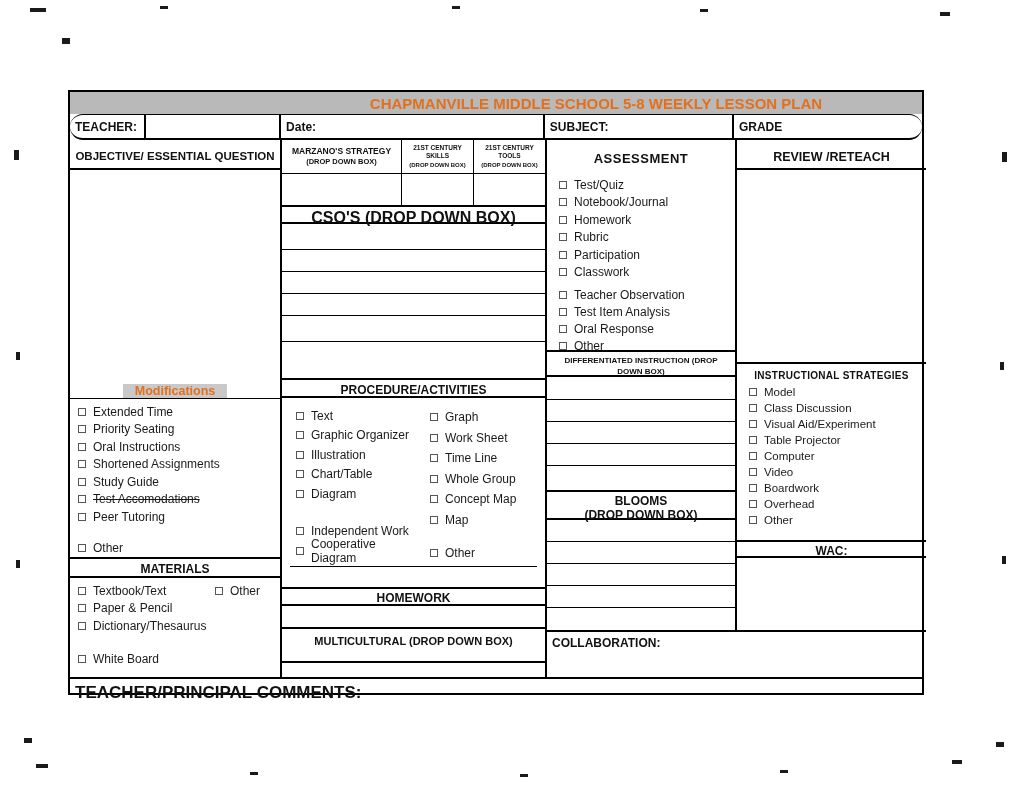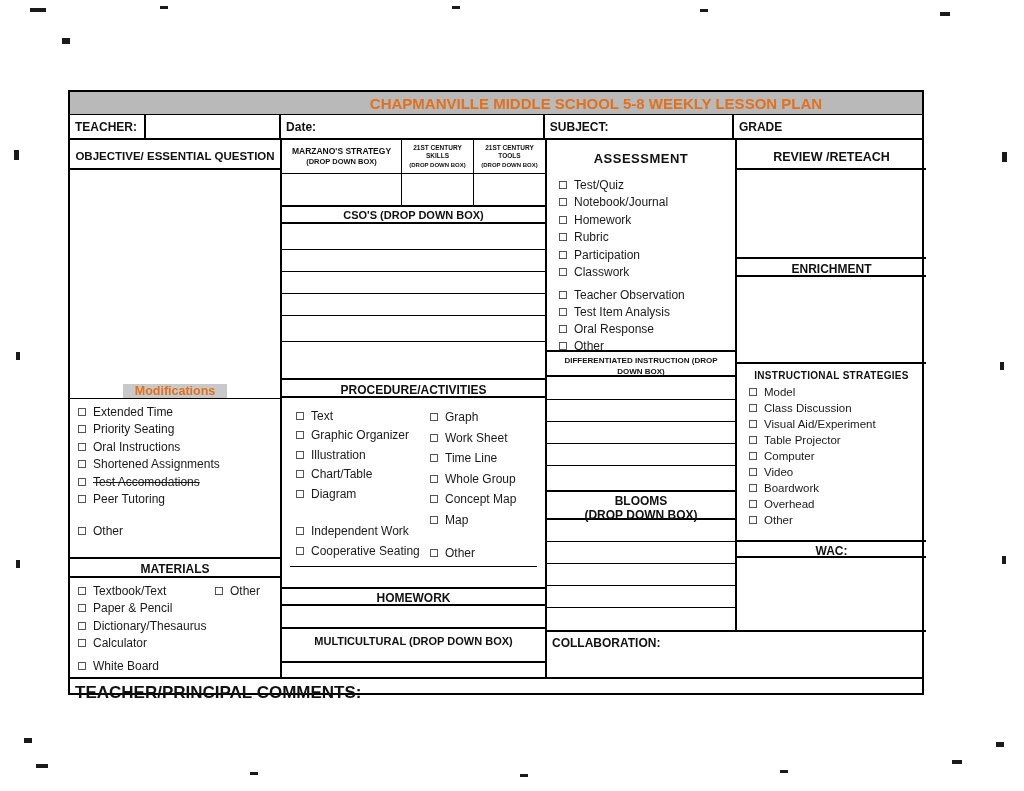--- a/index.html
+++ b/index.html
@@ -7,21 +7,21 @@
   .sheet { position: relative; width: 1024px; height: 791px; background: #fff; overflow: hidden; }
   .mark { position: absolute; background: #1a1a1a; }
 
   .tbl { position: absolute; left: 68px; top: 90px; width: 856px; height: 605px; border: 2px solid #000; background: #fff; }
 
   
   .title-bar { position: absolute; left: 0; top: 0; width: 100%; height: 22px; background: #b9b9b9; display: flex; align-items: center; }
   .title-text { margin-left: 286px; width: 480px; text-align: center; font-weight: bold; font-size: 15px; color: #e2701d; white-space: nowrap; }
 
   
-  .hdr-row { position: absolute; left: 0; top: 22px; width: 100%; height: 26px; border-top: 1px solid #000; border-bottom: 2px solid #000; display: flex; }
+  .hdr-row { position: absolute; left: 0; top: 22px; width: 100%; height: 26px; border-top: 1px solid #000; border-bottom: 2px solid #000; display: flex; border-radius: 13px; }
   .hdr-row .cell { border-right: 2px solid #000; font-weight: bold; font-size: 12px; padding: 5px 0 0 5px; }
   .c-teacher { width: 76px; }
   .c-teacher-blank { width: 136px; }
   .c-date { width: 265px; }
   .c-subject { width: 190px; }
   .c-grade { width: 189px; border-right: none !important; }
 
   .body { position: absolute; left: 0; top: 48px; width: 100%; height: 537px; }
   .col1 { position: absolute; left: 0; top: 0; width: 212px; height: 537px; border-right: 2px solid #000; }
   .col2 { position: absolute; left: 212px; top: 0; width: 265px; height: 537px; border-right: 2px solid #000; }
@@ -46,34 +46,34 @@
   .mods-h { top: 238px; height: 21px; border-bottom: 1.5px solid #000; text-align: center; padding-top: 3px; }
   .mods-chip { background: #c9c9c9; color: #e2701d; font-weight: bold; font-size: 12.5px; padding: 0 12px; }
   .mods-list { top: 263px; }
   .mods-list .cb { height: 17.5px; }
   .other-gap { margin-top: 14px; }
   .mat-h { top: 417px; height: 21px; border-top: 2px solid #000; border-bottom: 2px solid #000; font-size: 12px; padding-top: 3px; }
   .mat-list { top: 442px; position: absolute; left: 0; right: 0; }
   .mat-list .cb { height: 17.5px; }
   .mat-row1 { position: relative; }
   .mat-other { position: absolute; left: 145px; top: 0; padding-left: 0; }
-  .wb-gap { margin-top: 5px; }
+  .wb-gap { margin-top: 16px; }
 
   
   .dd-headers { top: 0; height: 34px; display: flex; border-bottom: 1.5px solid #000; }
   .dd-cell { border-right: 1.5px solid #000; display: flex; flex-direction: column; align-items: center; justify-content: center; text-align: center; font-weight: bold; line-height: 1.35; }
   .dd-cell:nth-child(1) { width: 120px; }
   .dd-cell:nth-child(2) { width: 72px; }
   .dd-cell:nth-child(3) { width: 71px; border-right: none; }
   .dd-cell:nth-child(1) .l1 { font-size: 8.5px; } .dd-cell:nth-child(1) .l2 { font-size: 7.5px; }
   .dd-cell:nth-child(2) .l1, .dd-cell:nth-child(3) .l1 { font-size: 6.5px; }
   .dd-cell:nth-child(2) .l2, .dd-cell:nth-child(3) .l2 { font-size: 6px; }
   .dd-blank { top: 34px; height: 33px; display: flex; border-bottom: 2px solid #000; }
   .dd-blank .dd-cell { height: 100%; }
-  .csos-h { top: 67px; height: 17px; border-bottom: 2px solid #000; font-size: 11px; padding-top: 2px; }
+  .csos-h { top: 67px; height: 17px; border-bottom: 2px solid #000; font-size: 16px; padding-top: 2px; }
   .csos-rows { top: 84px; height: 154px; }
   .lrow { border-bottom: 1.5px solid #000; }
   .csos-rows .r1, .csos-rows .r5 { height: 26px; }
   .csos-rows .r2, .csos-rows .r3, .csos-rows .r4 { height: 22px; }
   .proc-h { top: 238px; height: 20px; border-top: 2px solid #000; border-bottom: 2px solid #000; font-size: 12px; padding-top: 3px; }
   .proc-area { top: 258px; height: 189px; }
   .proc-left { position: absolute; left: 6px; top: 8px; width: 134px; }
   .proc-left .cb { height: 19.5px; }
   .proc-right { position: absolute; left: 140px; top: 9px; width: 122px; }
   .proc-right .cb { height: 20.5px; }
@@ -171,20 +171,24 @@
           <div class="cb">
               <span class="bx"></span>
               <span>Oral Instructions</span>
             </div>
           <div class="cb">
               <span class="bx"></span>
               <span>Shortened Assignments</span>
             </div>
           <div class="cb">
               <span class="bx"></span>
+              <span>Study Guide</span>
+            </div>
+          <div class="cb">
+              <span class="bx"></span>
               <span class="st">Test Accomodations</span>
             </div>
           <div class="cb">
               <span class="bx"></span>
               <span>Peer Tutoring</span>
             </div>
           <div class="cb other-gap">
               <span class="bx"></span>
               <span>Other</span>
             </div>
@@ -202,24 +206,20 @@
                 <span>Other</span>
               </div>
           </div>
           <div class="cb">
               <span class="bx"></span>
               <span>Paper &amp; Pencil</span>
             </div>
           <div class="cb">
               <span class="bx"></span>
               <span>Dictionary/Thesaurus</span>
-            </div>
-          <div class="cb">
-              <span class="bx"></span>
-              <span>Calculator</span>
             </div>
           <div class="cb wb-gap">
               <span class="bx"></span>
               <span>White Board</span>
             </div>
         </div>
       </div>
 
       <div class="col2">
         <div class="abs dd-headers">
@@ -274,21 +274,21 @@
                 <span class="bx"></span>
                 <span>Diagram</span>
               </div>
             <div class="pgap-l"></div>
             <div class="cb">
                 <span class="bx"></span>
                 <span>Independent Work</span>
               </div>
             <div class="cb">
                 <span class="bx"></span>
-                <span>Cooperative Seating</span>
+                <span>Cooperative Diagram</span>
               </div>
           </div>
           <div class="proc-right">
             <div class="cb">
                 <span class="bx"></span>
                 <span>Graph</span>
               </div>
             <div class="cb">
                 <span class="bx"></span>
                 <span>Work Sheet</span>
@@ -392,21 +392,20 @@
           <div class="lrow r"></div>
           <div class="lrow r"></div>
           <div class="lrow r"></div>
           <div class="r-last"></div>
         </div>
       </div>
 
       <div class="col4">
         <div class="abs hd review-h">REVIEW /RETEACH</div>
         <div class="abs review-blank"></div>
-        <div class="abs hd enrich-h">ENRICHMENT</div>
         <div class="abs enrich-blank"></div>
         <div class="abs hd instr-h">INSTRUCTIONAL STRATEGIES</div>
         <div class="instr-list">
           <div class="cb">
               <span class="bx"></span>
               <span>Model</span>
             </div>
           <div class="cb">
               <span class="bx"></span>
               <span>Class Discussion</span>

